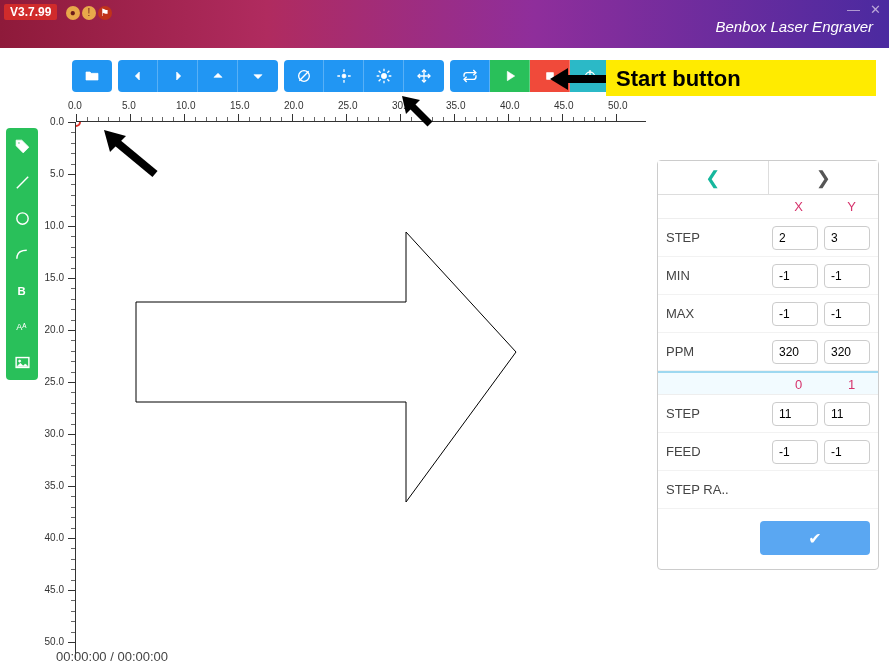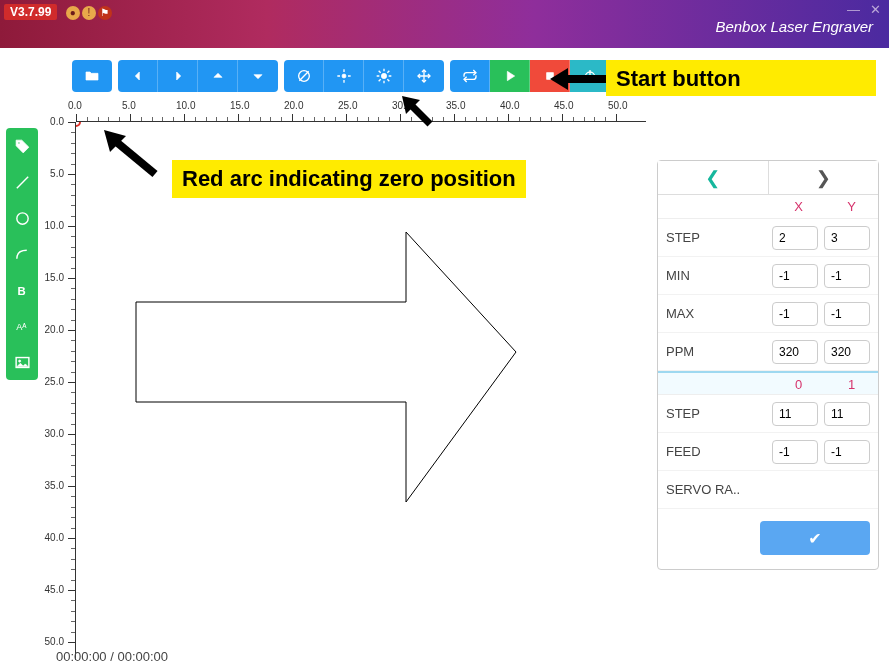--- a/index.html
+++ b/index.html
@@ -550,31 +550,30 @@
           <input value="11" style="">
           <input value="11" style="">
         </div>
         <div class="sect-row">
           <span class="label">FEED</span>
           <input value="-1" style="">
           <input value="-1" style="">
         </div>
       </div>
     <div class="sect-row">
-      <span class="label">SERVO RA..</span>
+      <span class="label">STEP RA..</span>
     </div>
     <div class="confirm-row">
       <button class="confirm-btn">✔</button>
     </div>
   </div>
 
   <div class="statusbar">00:00:00 / 00:00:00</div>
 
   <div class="callout big" style="top:12px;left:606px;width:270px;height:36px">Start button</div>
-  <div class="callout big" style="top:112px;left:172px">Red arc indicating zero position</div>
 
   <svg class="arrow-svg" style="top:16px;left:550px" width="60" height="30">
     <line x1="58" y1="15" x2="12" y2="15" stroke="#000" stroke-width="8"></line>
     <polygon points="0,15 18,4 18,26" fill="#000"></polygon>
   </svg>
   <svg class="arrow-svg" style="top:46px;left:400px" width="40" height="40">
     <line x1="30" y1="30" x2="10" y2="10" stroke="#000" stroke-width="7"></line>
     <polygon points="2,2 20,6 6,20" fill="#000"></polygon>
   </svg>
   <svg class="arrow-svg" style="top:78px;left:100px" width="70" height="60">

